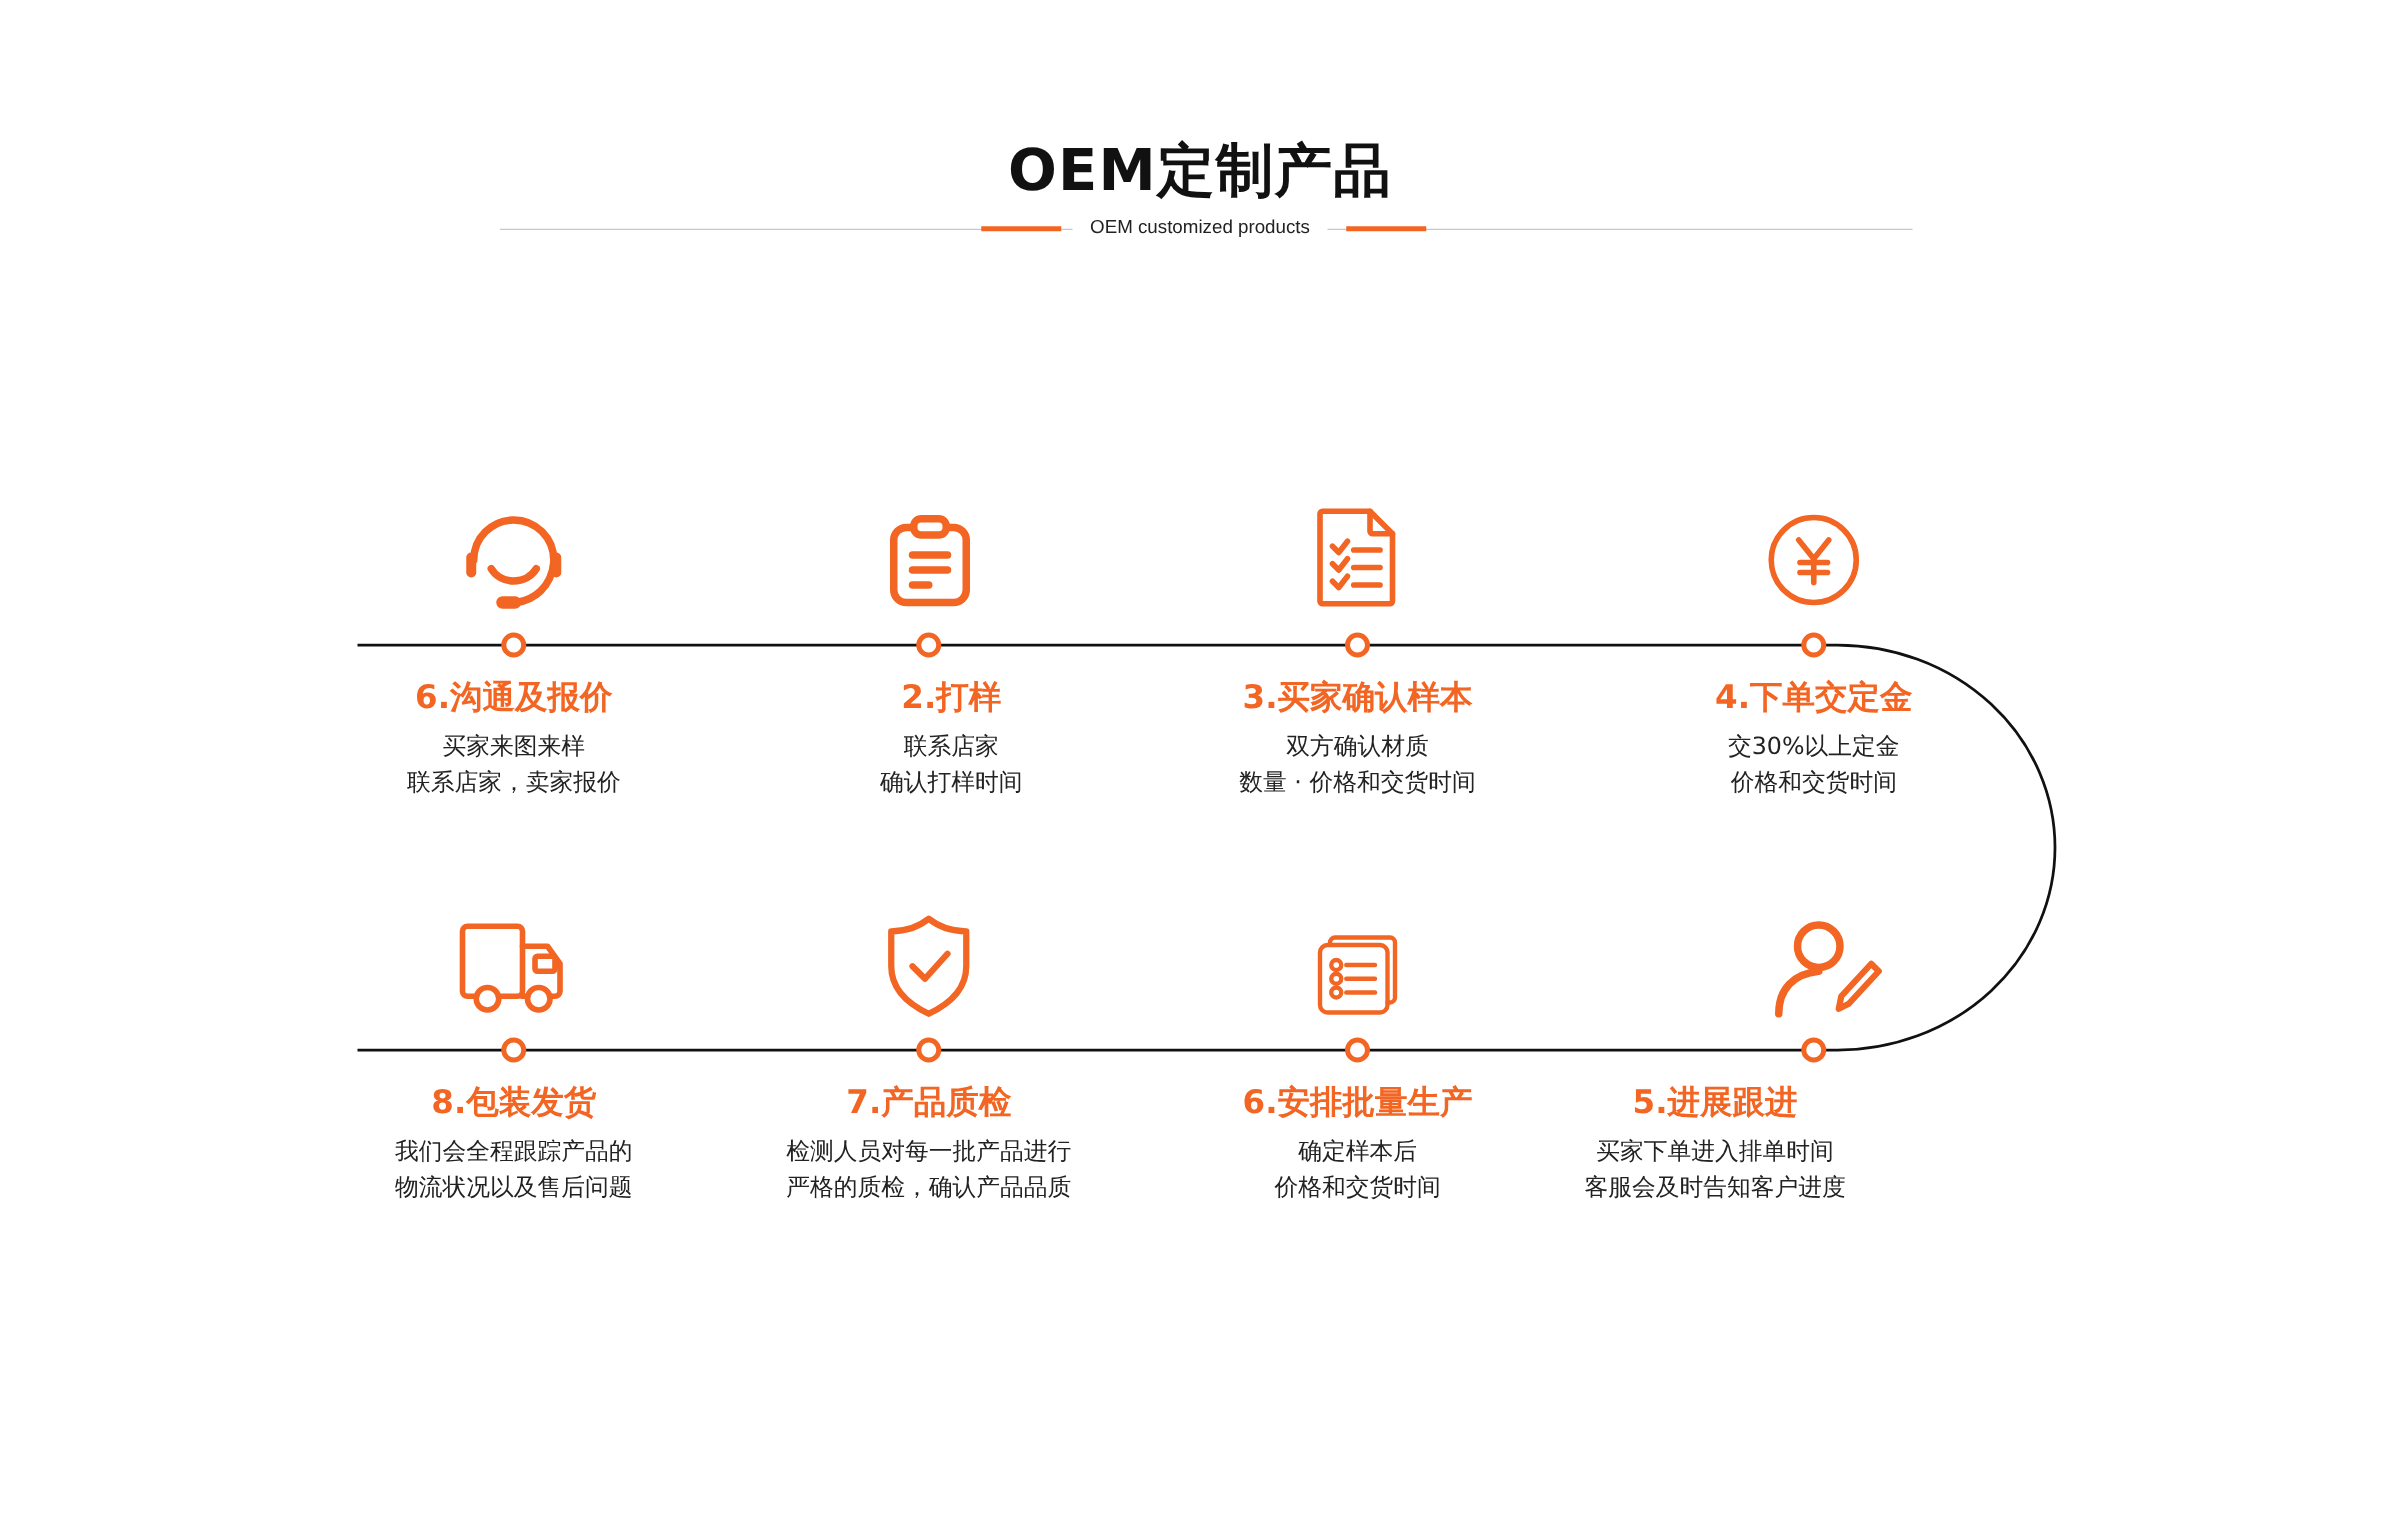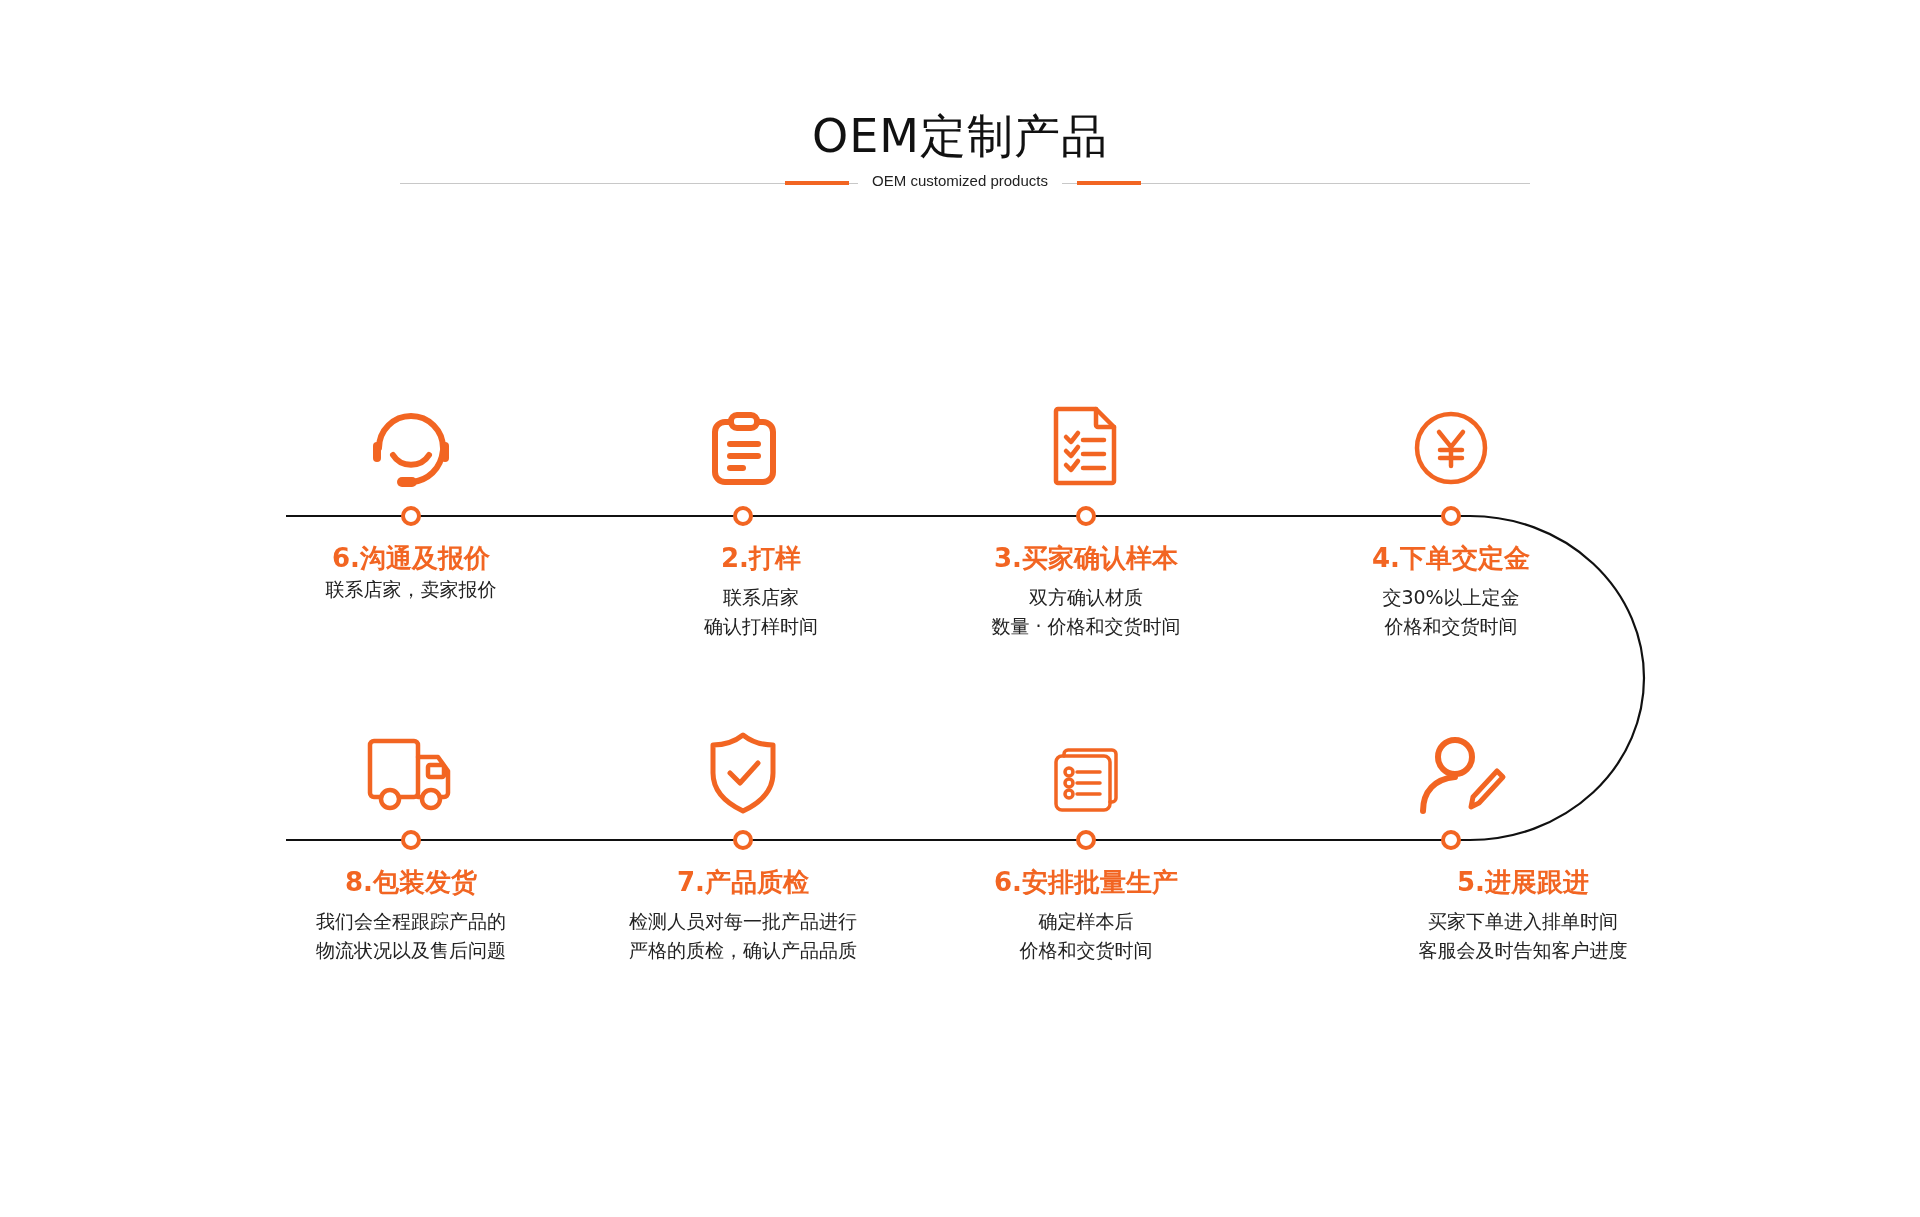--- a/index.html
+++ b/index.html
@@ -1,19 +1,19 @@
 <!DOCTYPE html>
 <html><head>
 <meta charset="utf-8">
 <style>
   html, body { margin:0; padding:0; background:#ffffff; }
   body { width:1920px; height:1217px; position:relative; overflow:hidden;
          font-family: "DejaVu Sans", "Liberation Sans", sans-serif; }
   .header-title { position:absolute; left:0; width:1920px; top:108px; text-align:center;
-    font-size:46px; font-weight:normal; color:#111; letter-spacing:1px; line-height:56px; }
+    font-size:46px; font-weight:bold; color:#111; letter-spacing:1px; line-height:56px; }
   .header-rule { position:absolute; left:400px; width:1130px; top:183px; height:1px; background:#c8c8c8; }
   .header-accent { position:absolute; top:181px; height:4px; width:64px; }
   .header-sub { position:absolute; left:0; width:1920px; top:171px; text-align:center; line-height:20px; }
   .header-sub span { background:#fff; padding:0 14px; font-size:15px; color:#222; font-family:"Liberation Sans", sans-serif; }
   svg.flow { position:absolute; left:0; top:0; }
   .step { position:absolute; width:340px; margin-left:-170px; text-align:center; }
   .step-title { font-size:26px; font-weight:bold; line-height:34px; }
   .step-desc { font-size:19px; color:#222; line-height:29px; margin-top:8px; white-space:nowrap; }
   .icon { position:absolute; }
 </style>
@@ -103,20 +103,21 @@
 </svg>
 
 <svg class="icon" style="left:1417px;top:735px;" width="94" height="80" viewBox="0 0 94 80" fill="none" stroke="#F26522" stroke-width="6" stroke-linecap="round" stroke-linejoin="round">
   <circle cx="38" cy="22" r="17"></circle>
   <path d="M6 76 C6 56 18 44 38 42"></path>
   <path d="M80 36 L86 42 L62 68 L54 72 L56 62 Z" stroke-width="5"></path>
 </svg>
 
 <div class="step" style="left:411px;top:541px;">
   <div class="step-title" style="color:#F26522;">6.沟通及报价</div>
+  <div class="step-desc">买家来图来样</div>
   <div class="step-desc" style="margin-top:0;">联系店家，卖家报价</div>
 </div>
 <div class="step" style="left:761px;top:541px;">
   <div class="step-title" style="color:#F26522;">2.打样</div>
   <div class="step-desc">联系店家</div>
   <div class="step-desc" style="margin-top:0;">确认打样时间</div>
 </div>
 <div class="step" style="left:1086px;top:541px;">
   <div class="step-title" style="color:#F26522;">3.买家确认样本</div>
   <div class="step-desc">双方确认材质</div>
@@ -136,17 +137,17 @@
 <div class="step" style="left:743px;top:865px;">
   <div class="step-title" style="color:#F26522;">7.产品质检</div>
   <div class="step-desc">检测人员对每一批产品进行</div>
   <div class="step-desc" style="margin-top:0;">严格的质检，确认产品品质</div>
 </div>
 <div class="step" style="left:1086px;top:865px;">
   <div class="step-title" style="color:#F26522;">6.安排批量生产</div>
   <div class="step-desc">确定样本后</div>
   <div class="step-desc" style="margin-top:0;">价格和交货时间</div>
 </div>
-<div class="step" style="left:1523px;top:865px;">
+<div class="step" style="left:1372px;top:865px;">
   <div class="step-title" style="color:#F26522;">5.进展跟进</div>
   <div class="step-desc">买家下单进入排单时间</div>
   <div class="step-desc" style="margin-top:0;">客服会及时告知客户进度</div>
 </div>
 
 </body></html>

